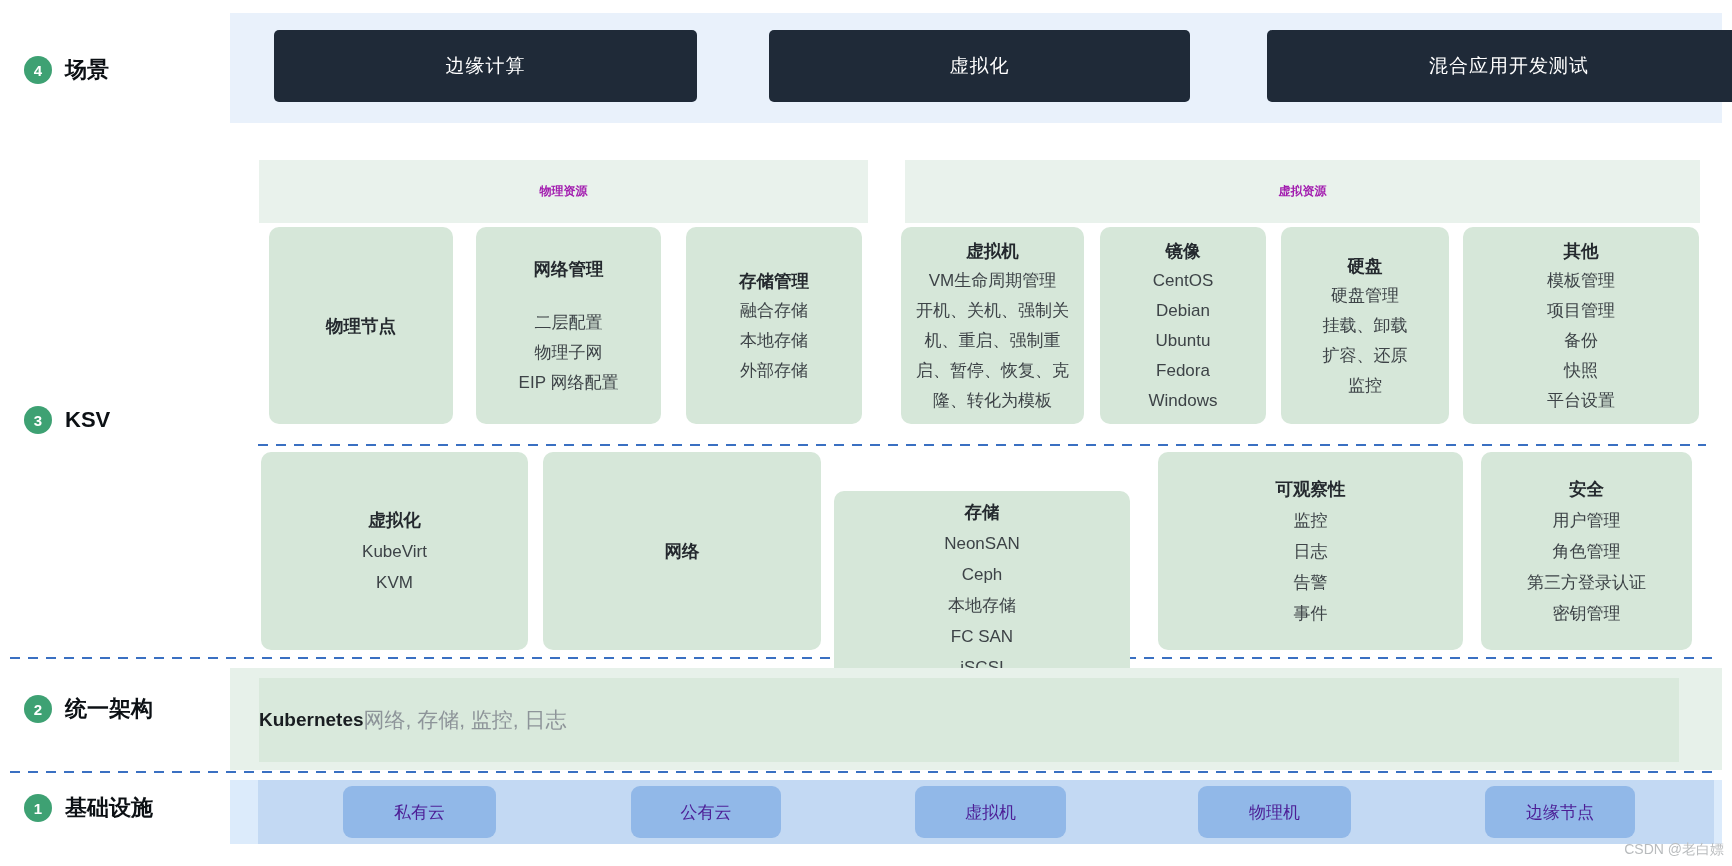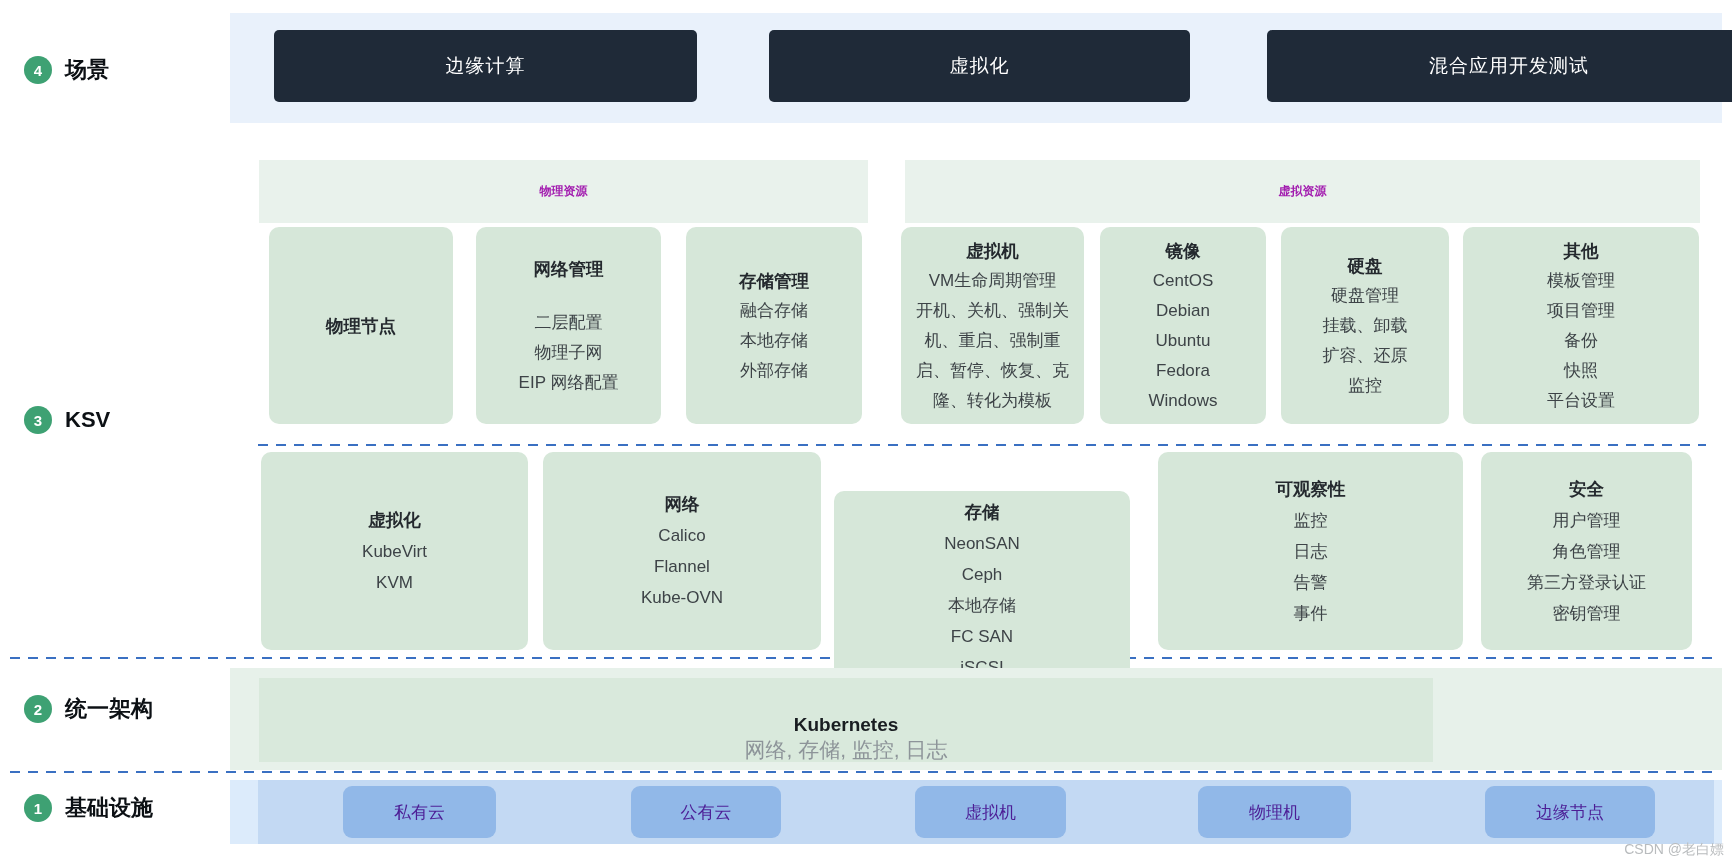--- a/index.html
+++ b/index.html
@@ -33,33 +33,33 @@
   .row2 .card-items .line{line-height:31px;}
 
   
   .dash{position:absolute;height:2px;background:repeating-linear-gradient(90deg,#3a70c2 0 10px,transparent 10px 18px);}
   .dash1{left:258px;top:444px;width:1448px;}
   .dash2{left:10px;top:657px;width:1706px;}
   .dash3{left:10px;top:771px;width:1706px;}
 
   
   .k8s-outer{left:230px;top:668px;width:1492px;height:102px;background:#e7f1ea;}
-  .k8s-inner{position:absolute;left:259px;top:678px;width:1174px;height:84px;background:#d9e9dc;display:flex;flex-direction:column;align-items:center;justify-content:flex-end;}
+  .k8s-inner{position:absolute;left:259px;top:678px;width:1420px;height:84px;background:#d9e9dc;display:flex;flex-direction:row;align-items:center;justify-content:flex-start;}
   .k8s-title{font-size:19px;font-weight:bold;color:#191d21;line-height:26px;}
   .k8s-sub{font-size:21px;color:#8d9499;line-height:24px;}
 
   
   .infra-outer{left:230px;top:780px;width:1492px;height:64px;background:#dcebfb;}
   .infra-inner{left:258px;top:780px;width:1456px;height:64px;background:#c3d9f3;}
   .pill{position:absolute;top:786px;height:52px;background:#91b8e8;border-radius:9px;color:#4c1d95;font-size:17px;display:flex;align-items:center;justify-content:center;}
   .pill1{left:343px;width:153px;}
   .pill2{left:631px;width:150px;}
   .pill3{left:915px;width:151px;}
   .pill4{left:1198px;width:153px;}
-  .pill5{left:1485px;width:170px;}
+  .pill5{left:1485px;width:150px;}
 
   .watermark{position:absolute;right:8px;top:841px;font-size:14px;color:#b9bcbe;}
 </style>
 </head>
 <body>
 
 <div class="canvas">
 
   <div class="band scenario-band"></div>
   <div class="chip chip1">边缘计算</div>
@@ -148,25 +148,20 @@
 
   <div class="card row2" style="left:261px;top:452px;width:267px;height:198px;">
     <div class="card-title">虚拟化</div>
     <div class="card-items">
         <div class="line">KubeVirt</div>
         <div class="line">KVM</div>
       </div>
   </div>
   <div class="card row2" style="left:543px;top:452px;width:278px;height:198px;">
     <div class="card-title">网络</div>
-    <div class="card-items">
-        <div class="line">Calico</div>
-        <div class="line">Flannel</div>
-        <div class="line">Kube-OVN</div>
-      </div>
   </div>
   <div class="card row2" style="left:834px;top:452px;width:296px;height:198px;margin-top:39px;">
     <div class="card-title">存储</div>
     <div class="card-items">
         <div class="line">NeonSAN</div>
         <div class="line">Ceph</div>
         <div class="line">本地存储</div>
         <div class="line">FC SAN</div>
         <div class="line">iSCSI</div>
       </div>

